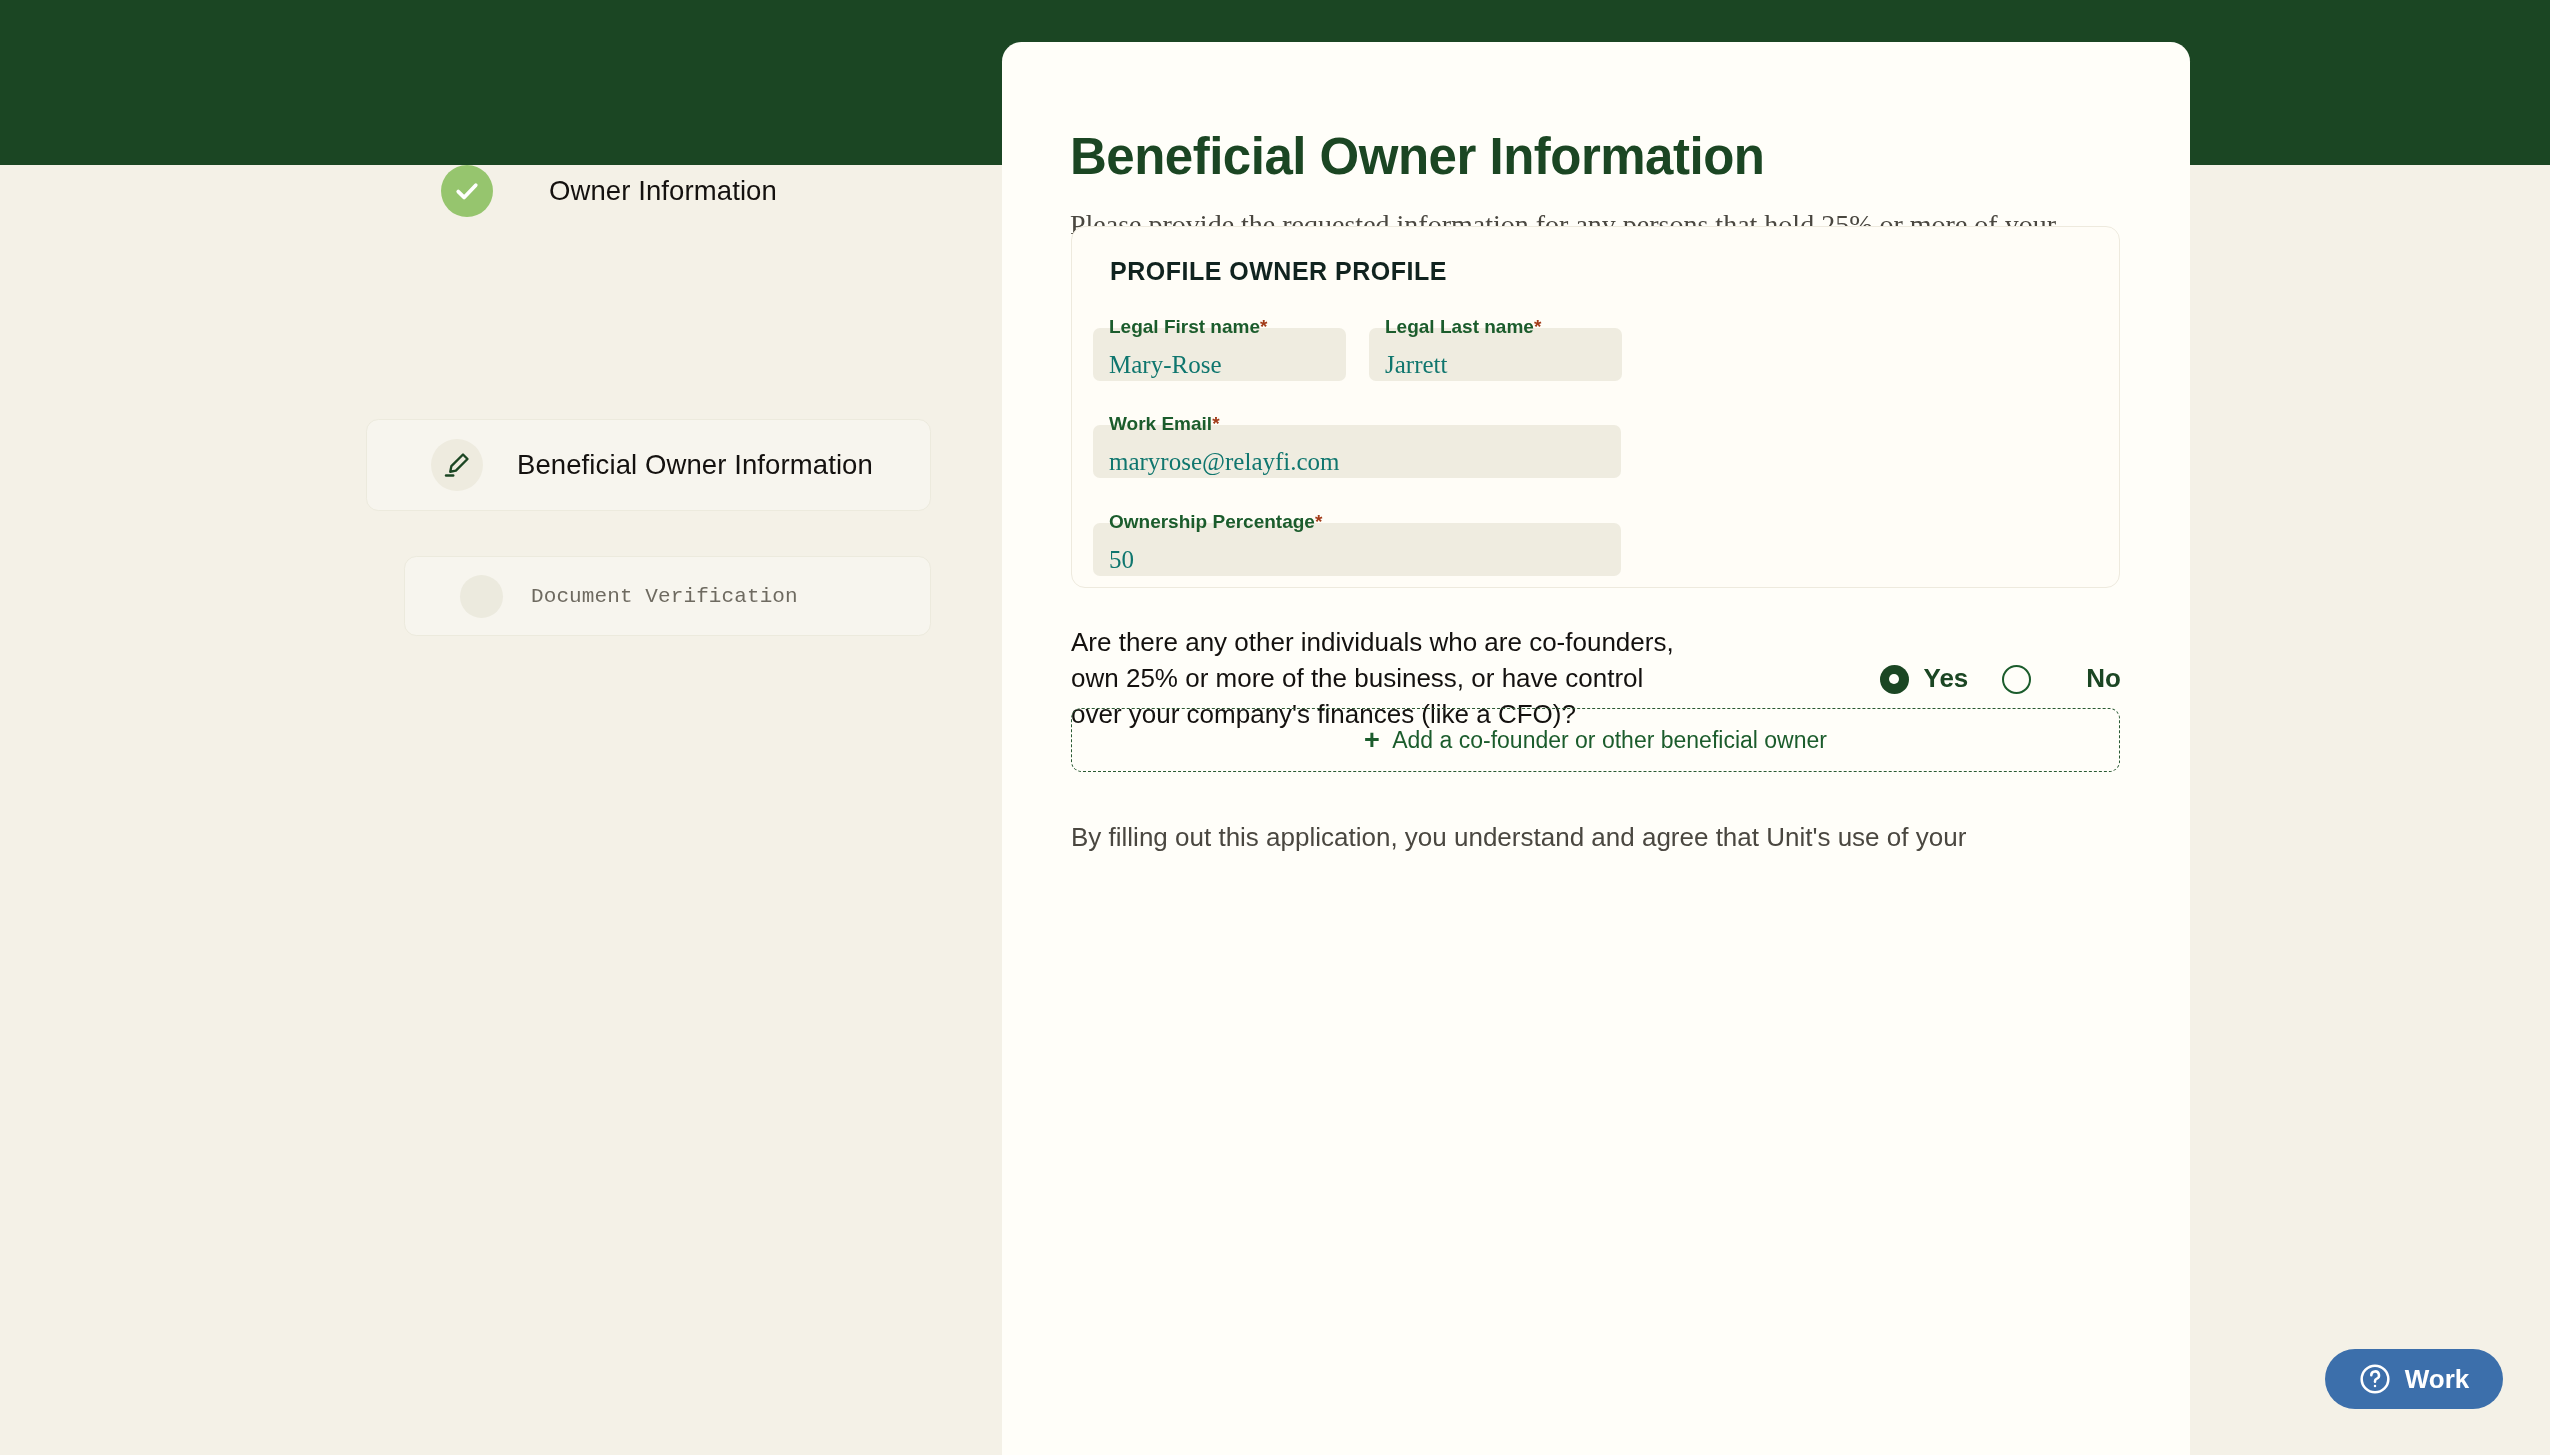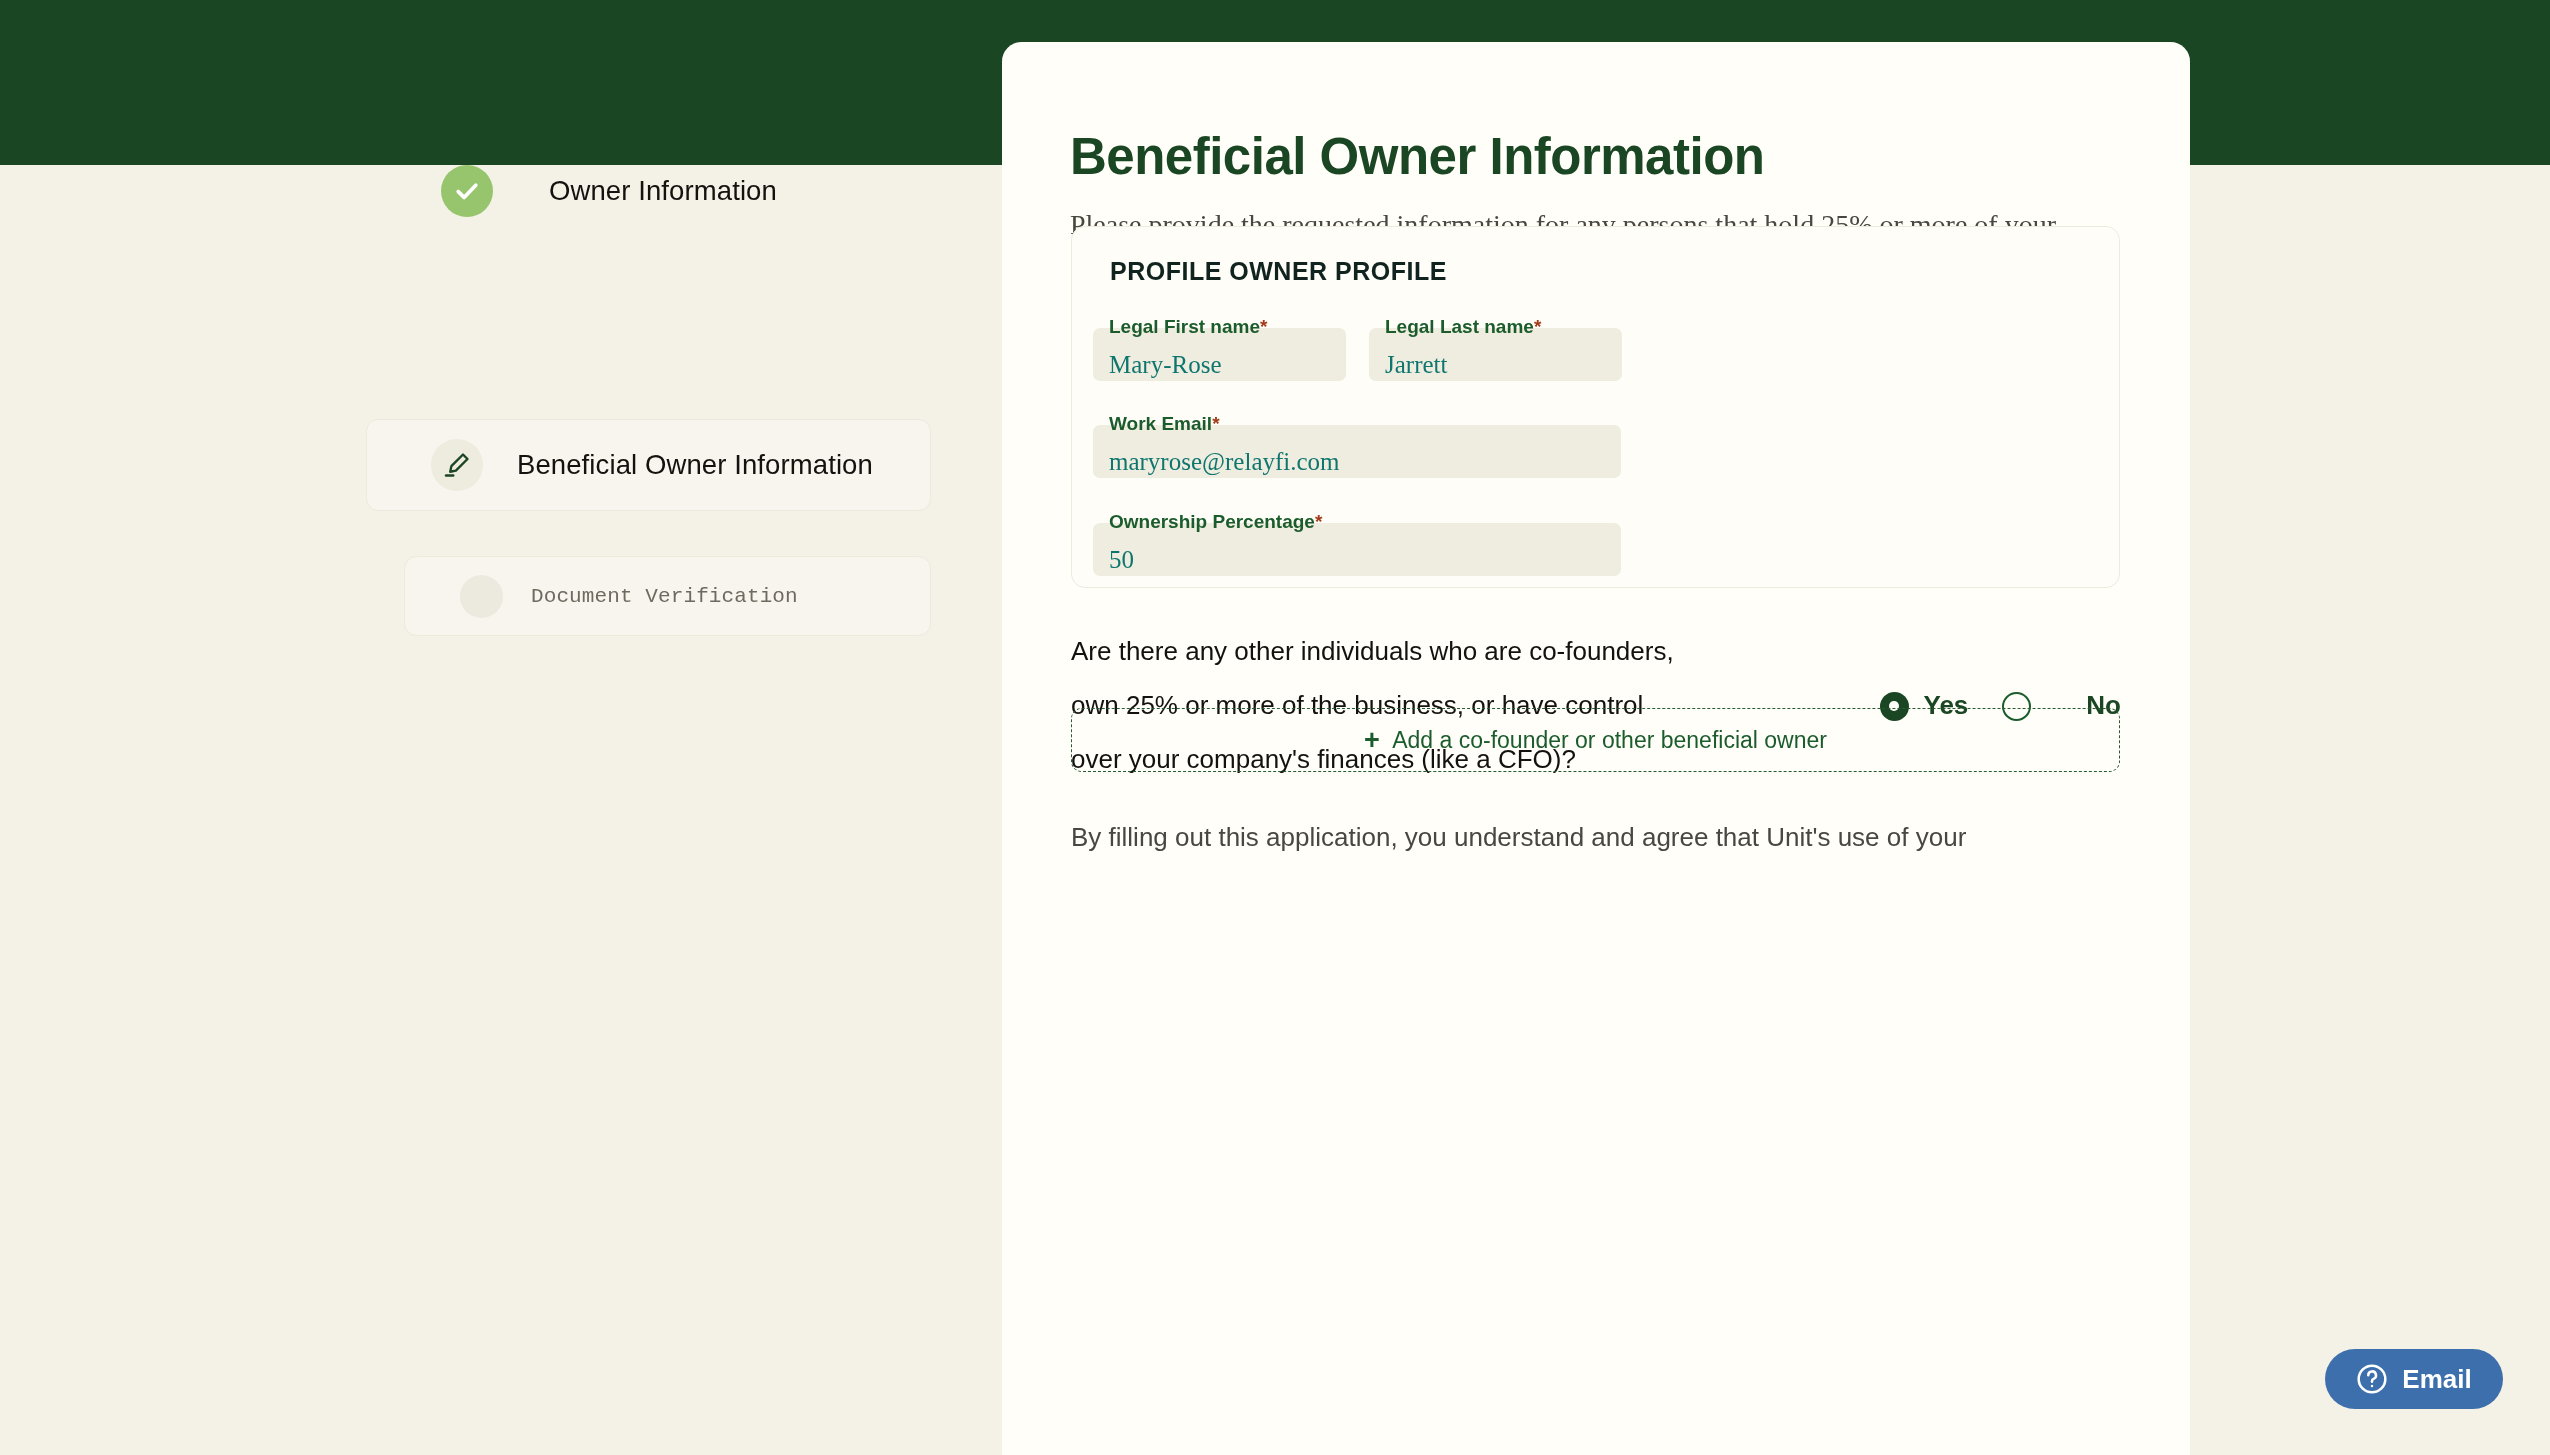--- a/index.html
+++ b/index.html
@@ -195,21 +195,21 @@
     top: 582px;
     left: 69px;
     width: 1050px;
     display: flex;
     align-items: center;
     justify-content: space-between;
   }
 
   #question-text {
     font-size: 26px;
-    line-height: 54px;
+    line-height: 36px;
     color: #14110f;
     width: 622px;
   }
 
   #radio-group {
     display: flex;
     align-items: center;
     gap: 0px;
   }
 
@@ -408,15 +408,15 @@
 </main>
 
 <button id="help-button">
   <span>
     <svg id="help-icon" viewBox="0 0 24 24" fill="none" stroke="#ffffff" stroke-width="1.9" stroke-linecap="round" stroke-linejoin="round">
       <circle cx="12" cy="12" r="10"></circle>
       <path d="M9.2 9.2a2.9 2.9 0 1 1 3.9 2.7c-.8.3-1.1 1-1.1 1.7v.5"></path>
       <circle cx="12" cy="17.3" r="0.95" fill="#ffffff" stroke="none"></circle>
     </svg>
   </span>
-  <span id="help-label">Email</span>
+  <span id="help-label">Work</span>
 </button>
 
 
 </body></html>

